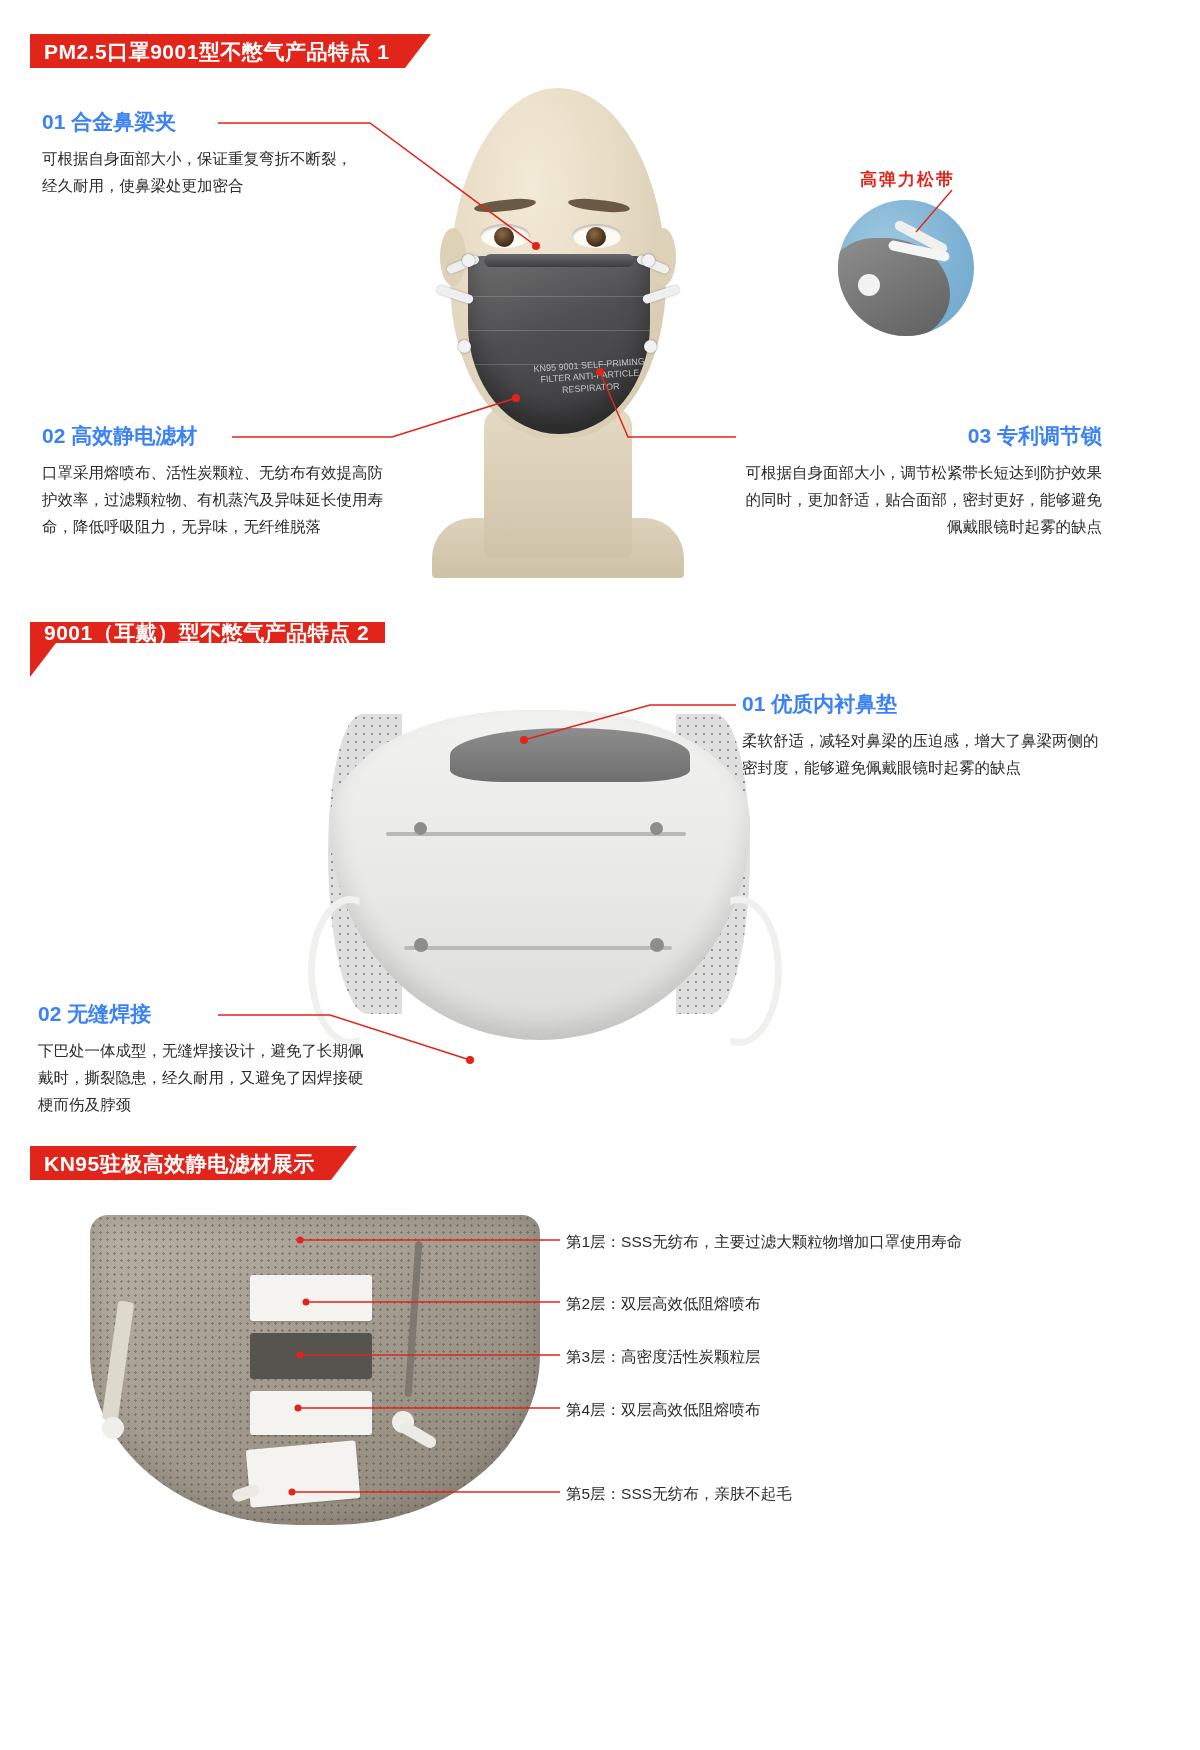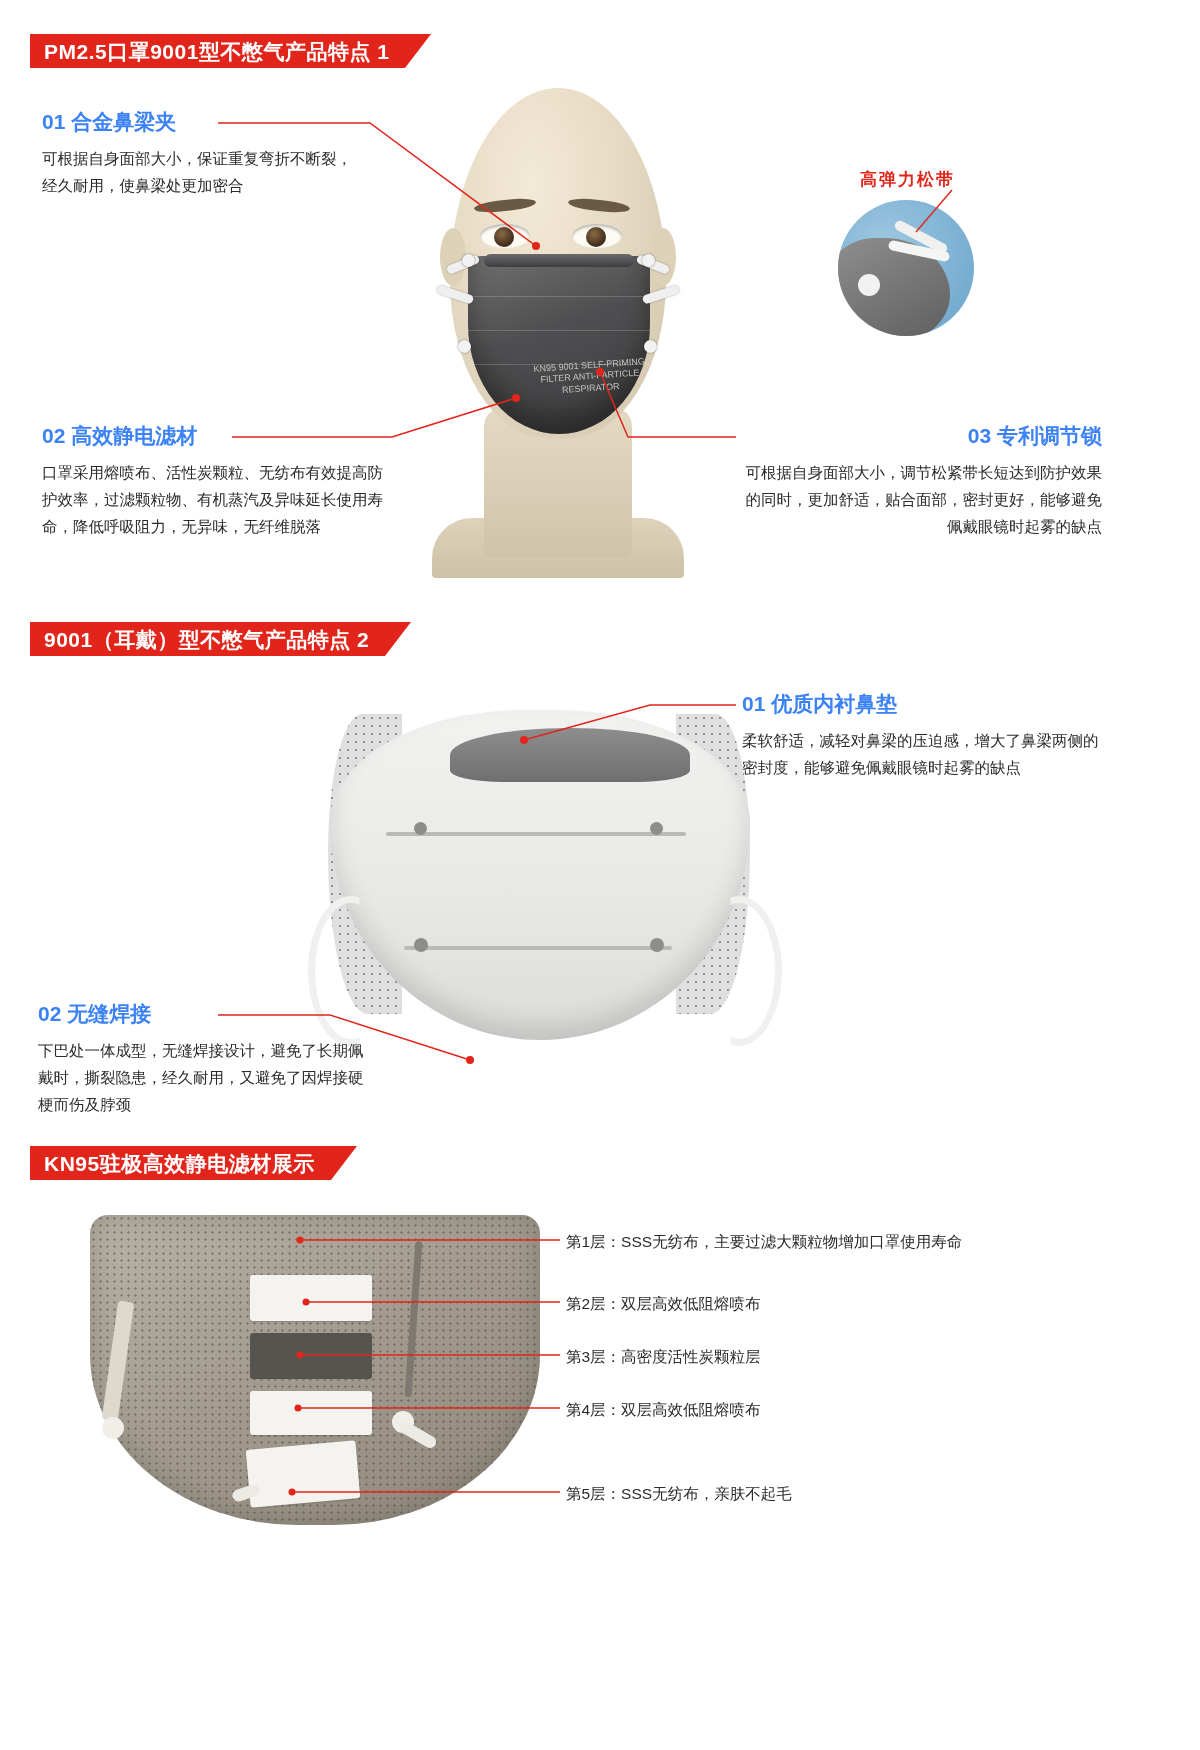--- a/index.html
+++ b/index.html
@@ -283,21 +283,21 @@
   <div class="callout" style="left:42px; top:422px; width:345px;">
     <div class="title">02 高效静电滤材</div>
     <div class="body">口罩采用熔喷布、活性炭颗粒、无纺布有效提高防护效率，过滤颗粒物、有机蒸汽及异味延长使用寿命，降低呼吸阻力，无异味，无纤维脱落</div>
   </div>
 
   <div class="callout" style="left:742px; top:422px; width:360px;text-align:right;">
     <div class="title">03 专利调节锁</div>
     <div class="body">可根据自身面部大小，调节松紧带长短达到防护效果的同时，更加舒适，贴合面部，密封更好，能够避免佩戴眼镜时起雾的缺点</div>
   </div>
 
-  <div class="banner" style="left:30px; top:622px;">
+  <div class="banner" style="left:30px; top:622px;flex-direction:column;">
     <div class="bar">
       <span>9001（耳戴）型不憋气产品特点 2</span>
     </div>
     <div class="tail"></div>
   </div>
 
   <div class="photo mask2">
     <div class="rim-l"></div>
     <div class="rim-r"></div>
     <div class="shell">

